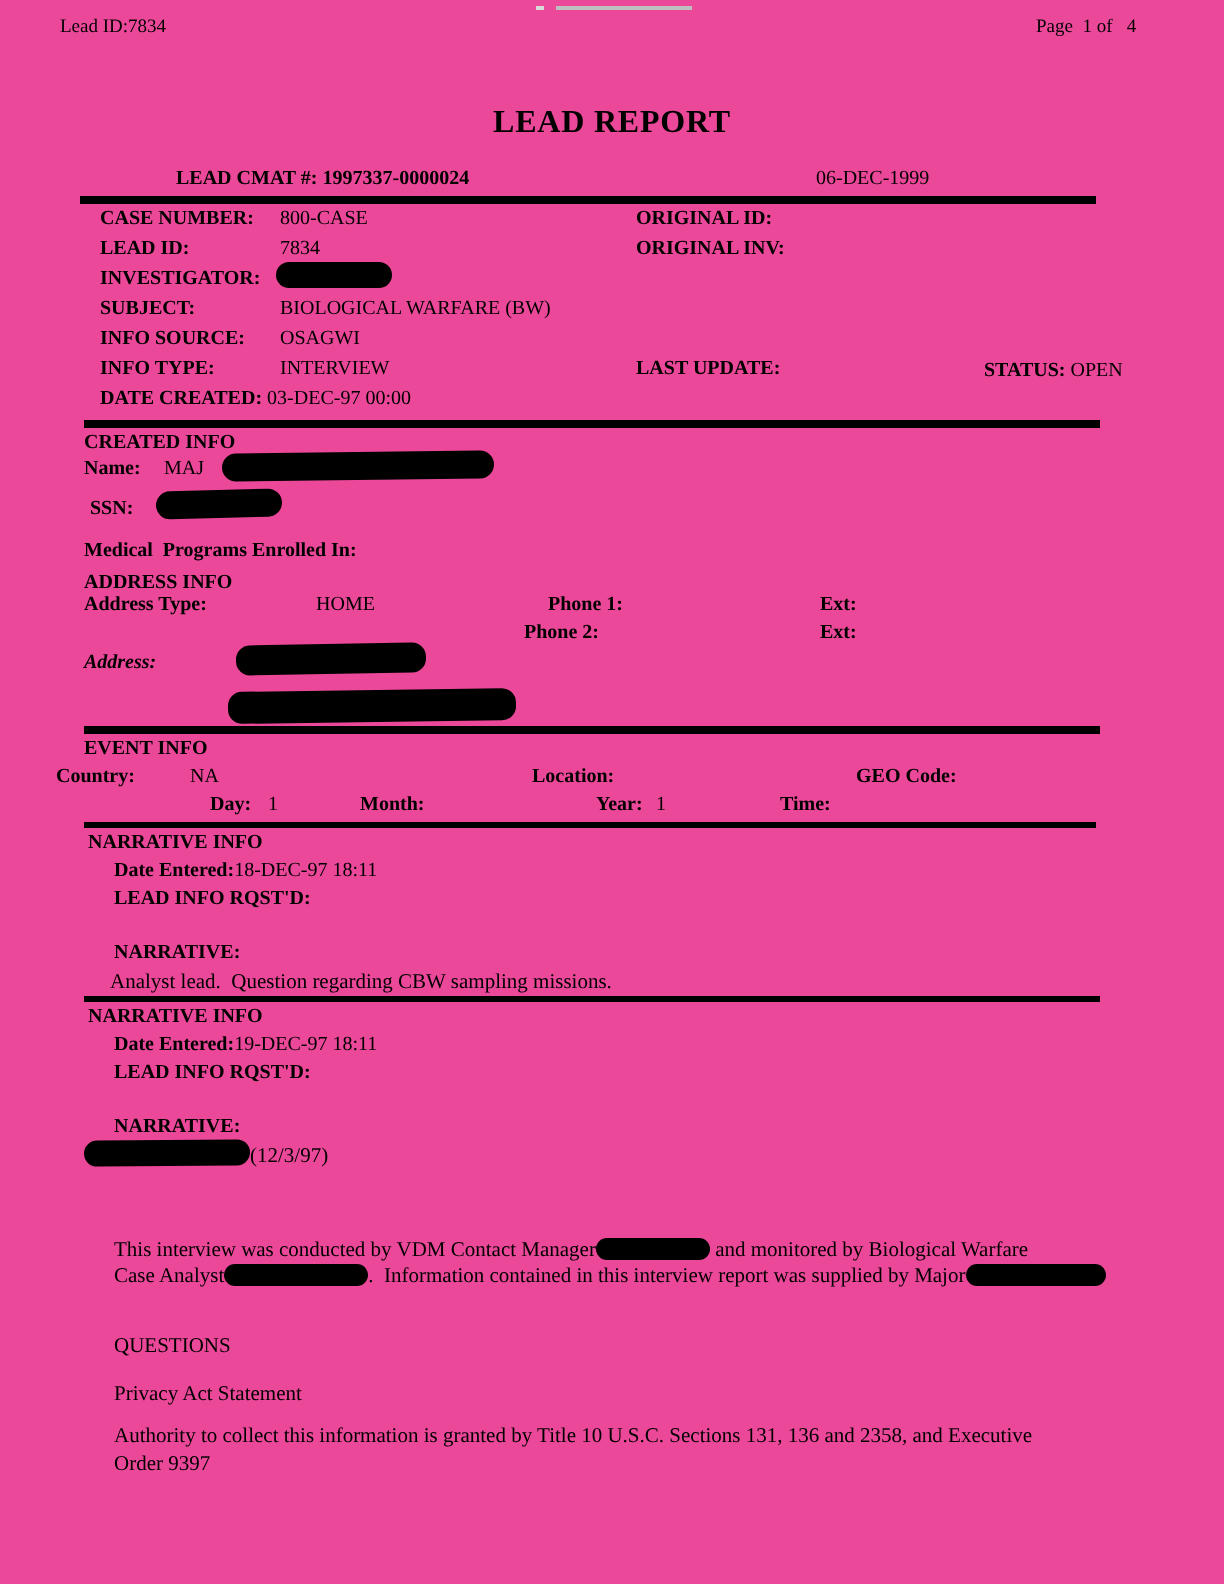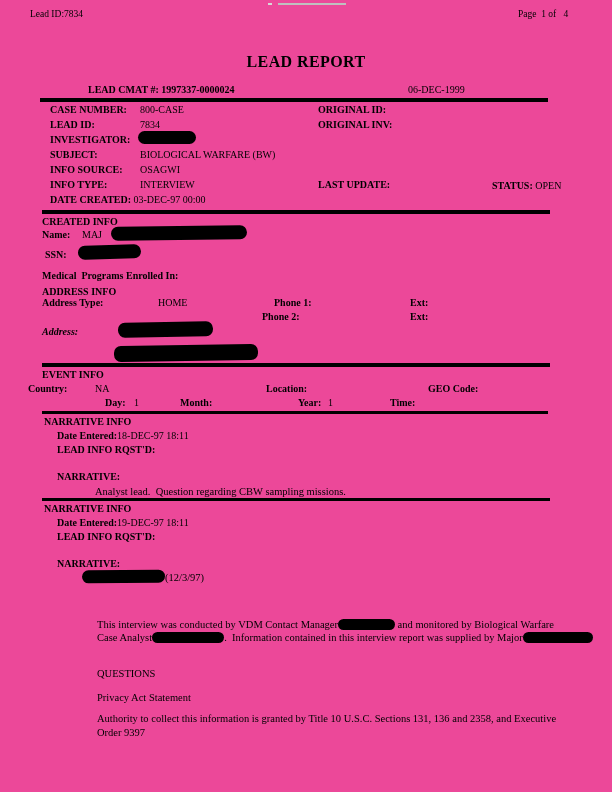--- a/index.html
+++ b/index.html
@@ -5,21 +5,21 @@
   html,body { margin:0; padding:0; background:#ffffff; }
   .page {
     position:relative; width:612px; height:792px; background:#ec4899;
     font-family:"Liberation Serif", serif; color:#000; overflow:hidden;
   }
   .t { position:absolute; white-space:pre; font-size:10px; line-height:12px; }
   .b { font-weight:bold; }
   .small { font-size:9.5px; }
   .title { font-size:16px; font-weight:bold; letter-spacing:0.4px; }
   .center { left:0; width:612px; text-align:center; }
-  .p { font-size:10.5px;margin-left:40px; }
+  .p { font-size:10.5px; }
   .rule { position:absolute; height:3px; background:#000; }
   .redact { display:inline-block; background:#000; border-radius:7px; vertical-align:-2px; }
   .redact.abs { position:absolute; }
   .artifact { position:absolute; background:#bfbfbf; }
 </style>
 </head>
 <body>
 
 <div class="page">
 

